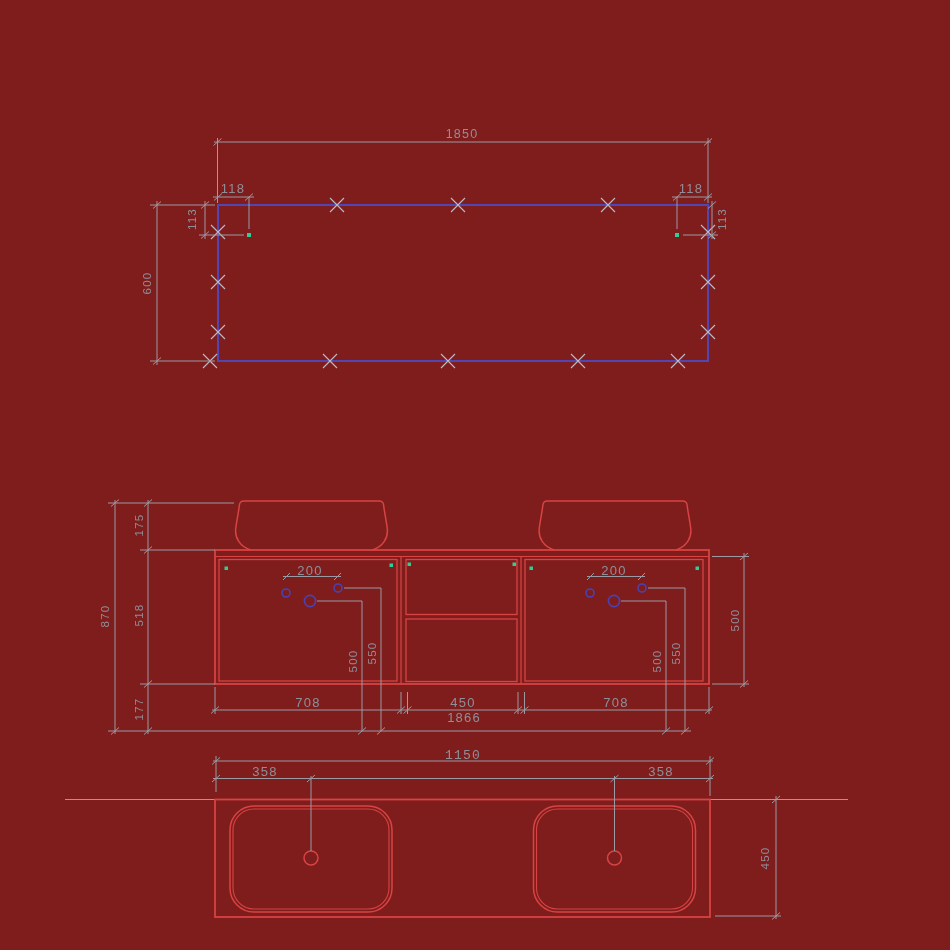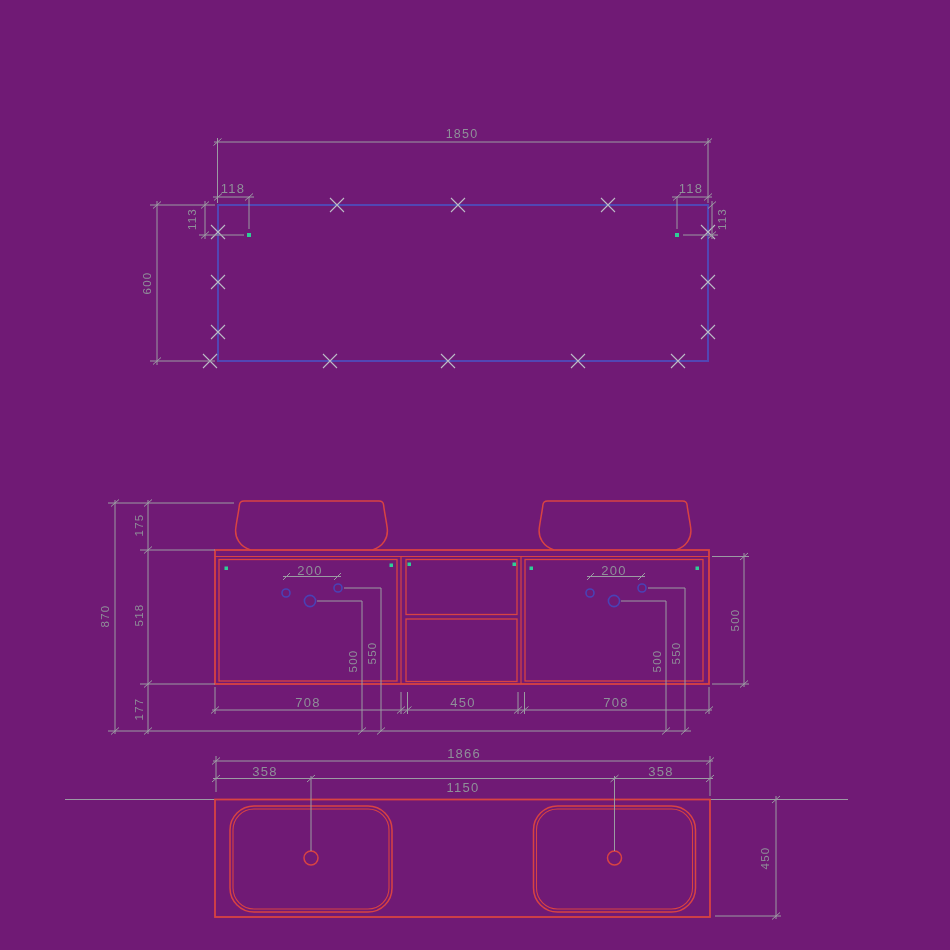--- a/index.html
+++ b/index.html
@@ -1,16 +1,16 @@
 <!DOCTYPE html>
 <html style="--blue: #5246b4; --red: #d84343; --holeblue: #4a42b5; --gray: #9b9ba3; --cross: #bcbcc6; --green: #2fce96;"><head>
 <meta charset="utf-8">
 <style>
   html,body{margin:0;padding:0;background:#fbfaf8;}
-  .canvas{position:relative;width:950px;height:950px;background:#701a75;overflow:hidden;
+  .canvas{position:relative;width:950px;height:950px;background:#7f1d1d;overflow:hidden;
           font-family:"Liberation Sans",sans-serif;}
   .lw{position:absolute;left:0;top:0;}
   .dim{position:absolute;color:#8f8f99;font-size:13px;letter-spacing:1.2px;white-space:nowrap;
        transform:translate(-50%,-50%);line-height:1;}
   .dim.lg{font-size:12.5px;}
   .vdim{position:absolute;color:#8f8f99;font-size:11.5px;letter-spacing:1.2px;white-space:nowrap;
         transform:translate(-50%,-50%) rotate(-90deg);line-height:1;}
   svg{display:block;}
 </style>
 </head>
@@ -234,18 +234,18 @@
   <span class="dim" style="left: 614px; top: 570px; color: rgb(143, 143, 153);">200</span>
   <span class="vdim" style="left: 354px; top: 661px; color: rgb(143, 143, 153);">500</span>
   <span class="vdim" style="left: 373px; top: 653px; color: rgb(143, 143, 153);">550</span>
   <span class="vdim" style="left: 658px; top: 661px; color: rgb(143, 143, 153);">500</span>
   <span class="vdim" style="left: 677px; top: 653px; color: rgb(143, 143, 153);">550</span>
   <span class="vdim" style="left: 736px; top: 620px; color: rgb(143, 143, 153);">500</span>
   <span class="dim" style="left: 308px; top: 702px; color: rgb(143, 143, 153);">708</span>
   <span class="dim" style="left: 463px; top: 702px; color: rgb(143, 143, 153);">450</span>
   <span class="dim" style="left: 616px; top: 702px; color: rgb(143, 143, 153);">708</span>
 
-  <span class="dim" style="left: 464px; top: 753px; color: rgb(143, 143, 153);">1866</span>
+  <span class="dim" style="left: 464px; top: 717px; color: rgb(143, 143, 153);">1866</span>
   <span class="dim" style="left: 265px; top: 771px; color: rgb(143, 143, 153);">358</span>
-  <span class="dim" style="left: 463px; top: 787px; color: rgb(143, 143, 153);">1150</span>
+  <span class="dim" style="left: 463px; top: 755px; color: rgb(143, 143, 153); font-family: Liberation Mono, monospace;">1150</span>
   <span class="dim" style="left: 661px; top: 771px; color: rgb(143, 143, 153);">358</span>
   <span class="vdim" style="left: 766px; top: 858px; color: rgb(143, 143, 153);">450</span>
 </div>
 
 </body></html>

